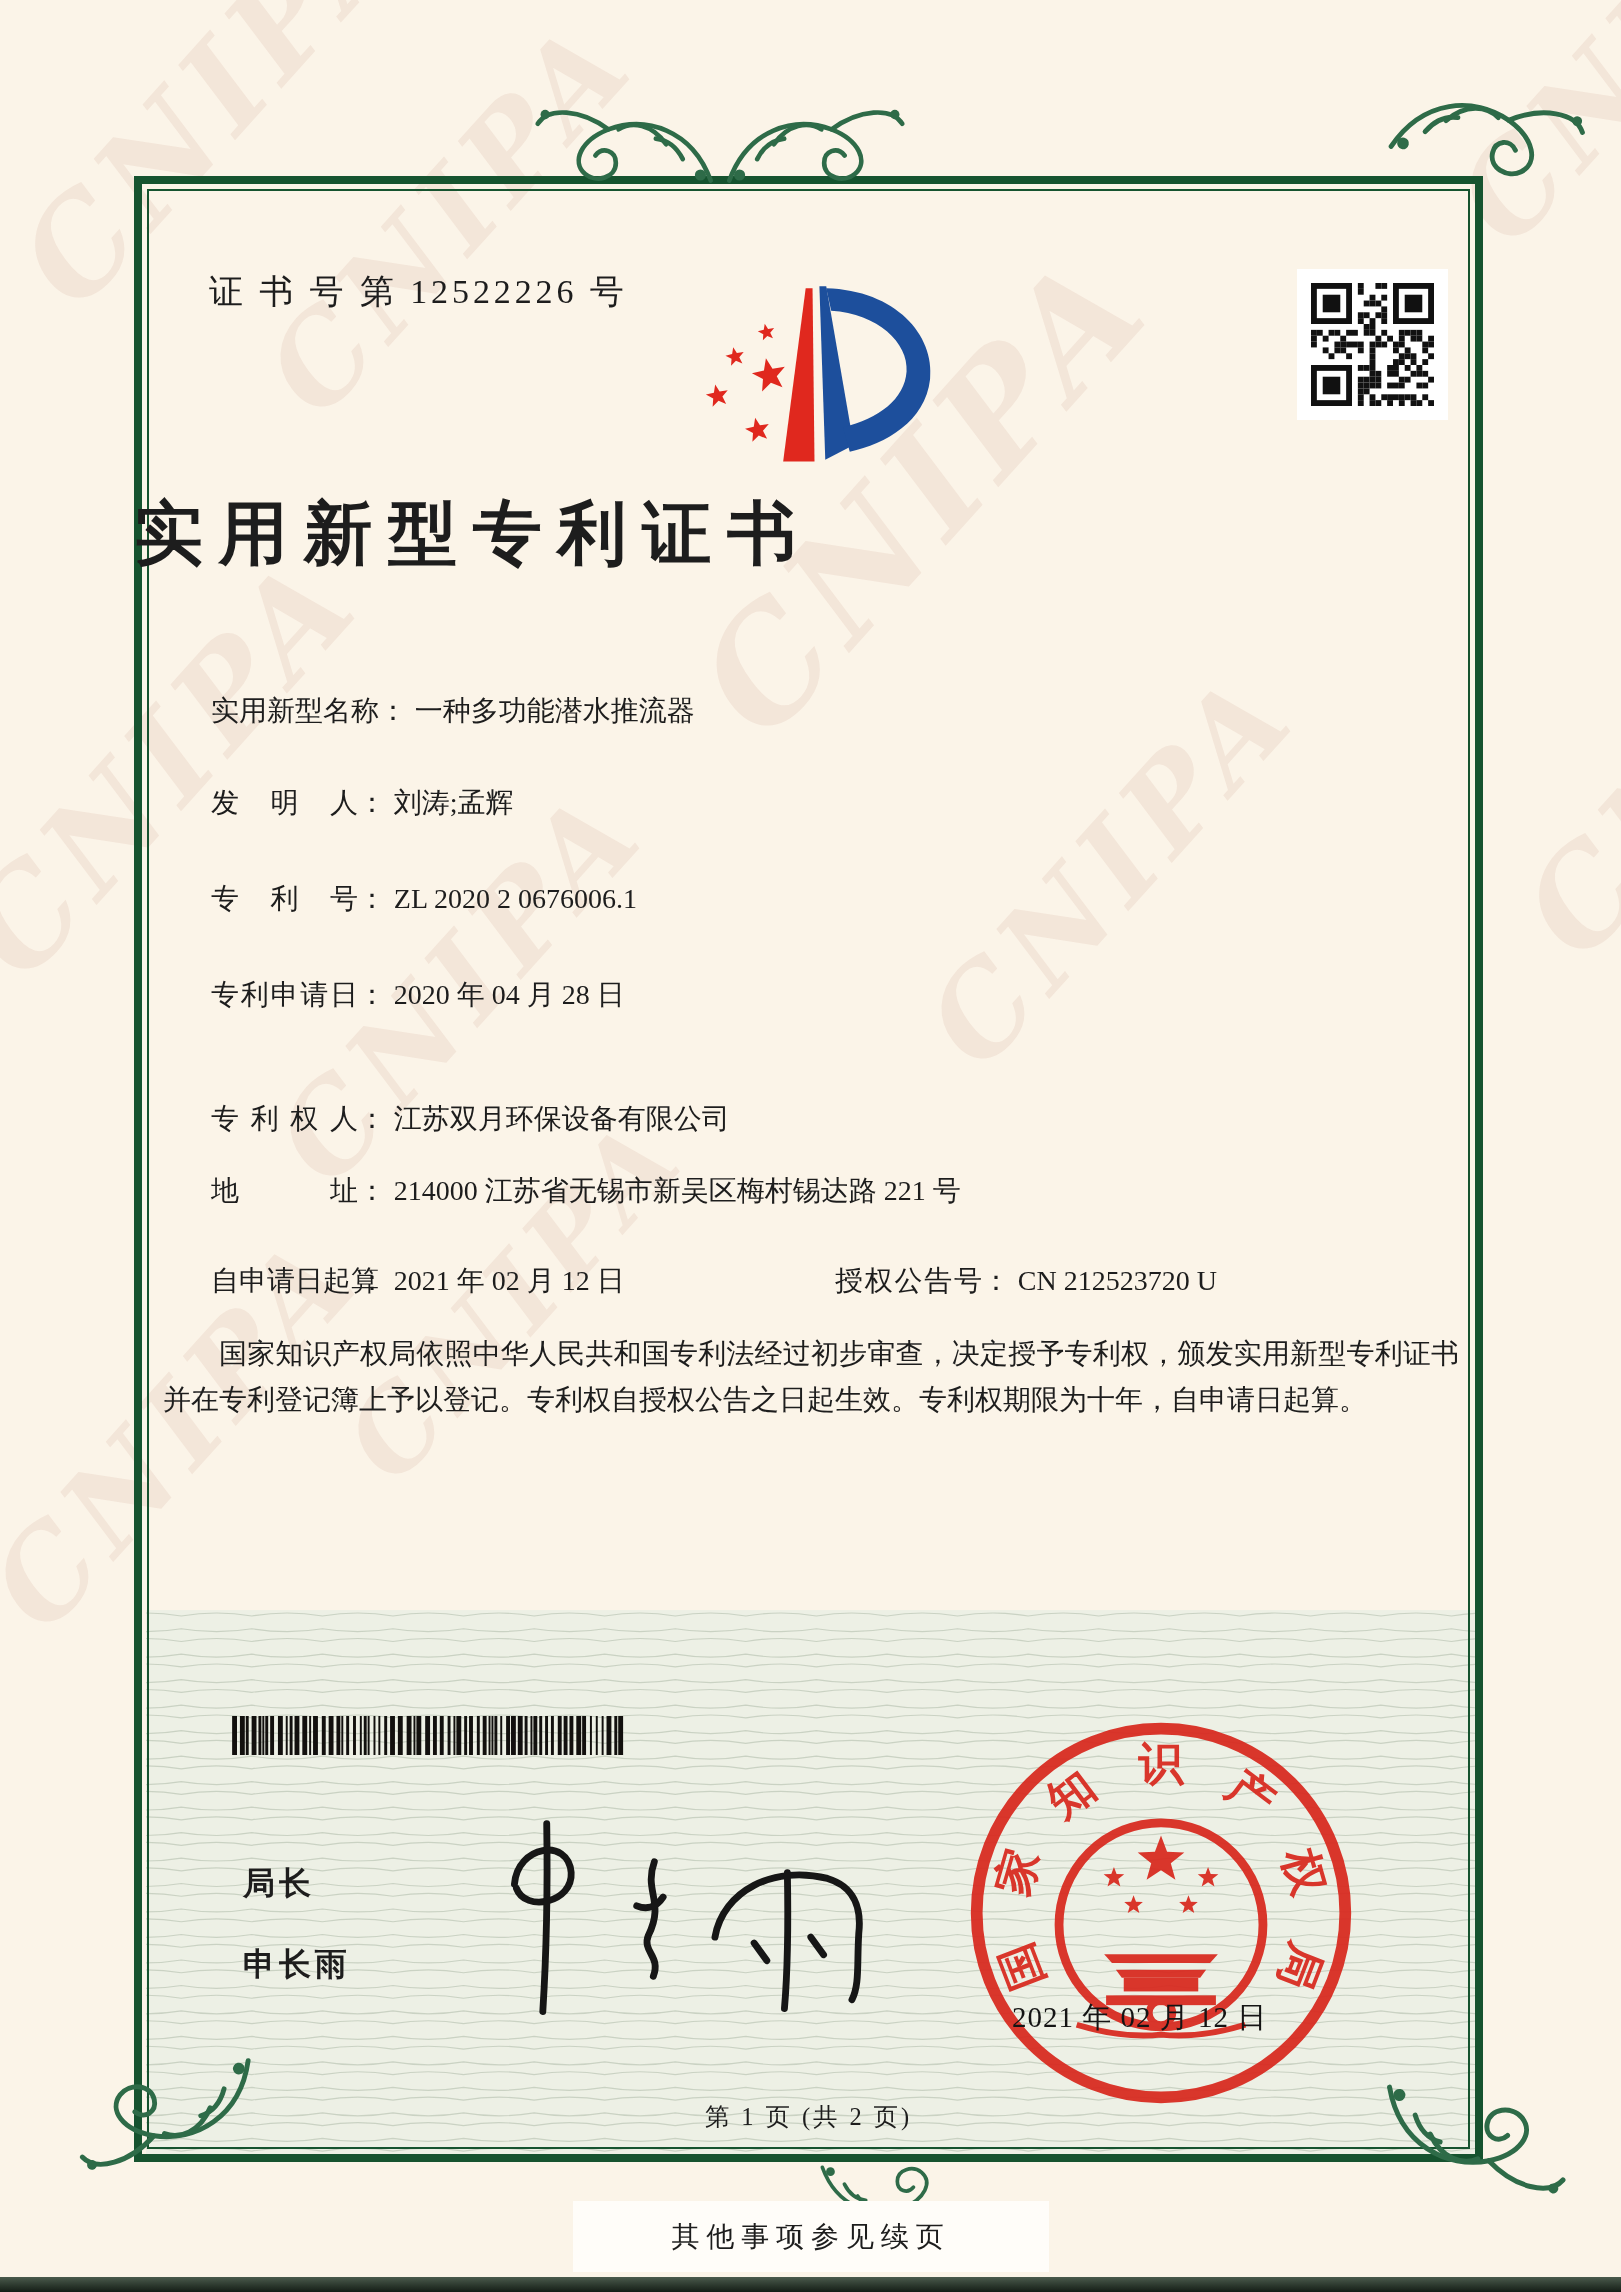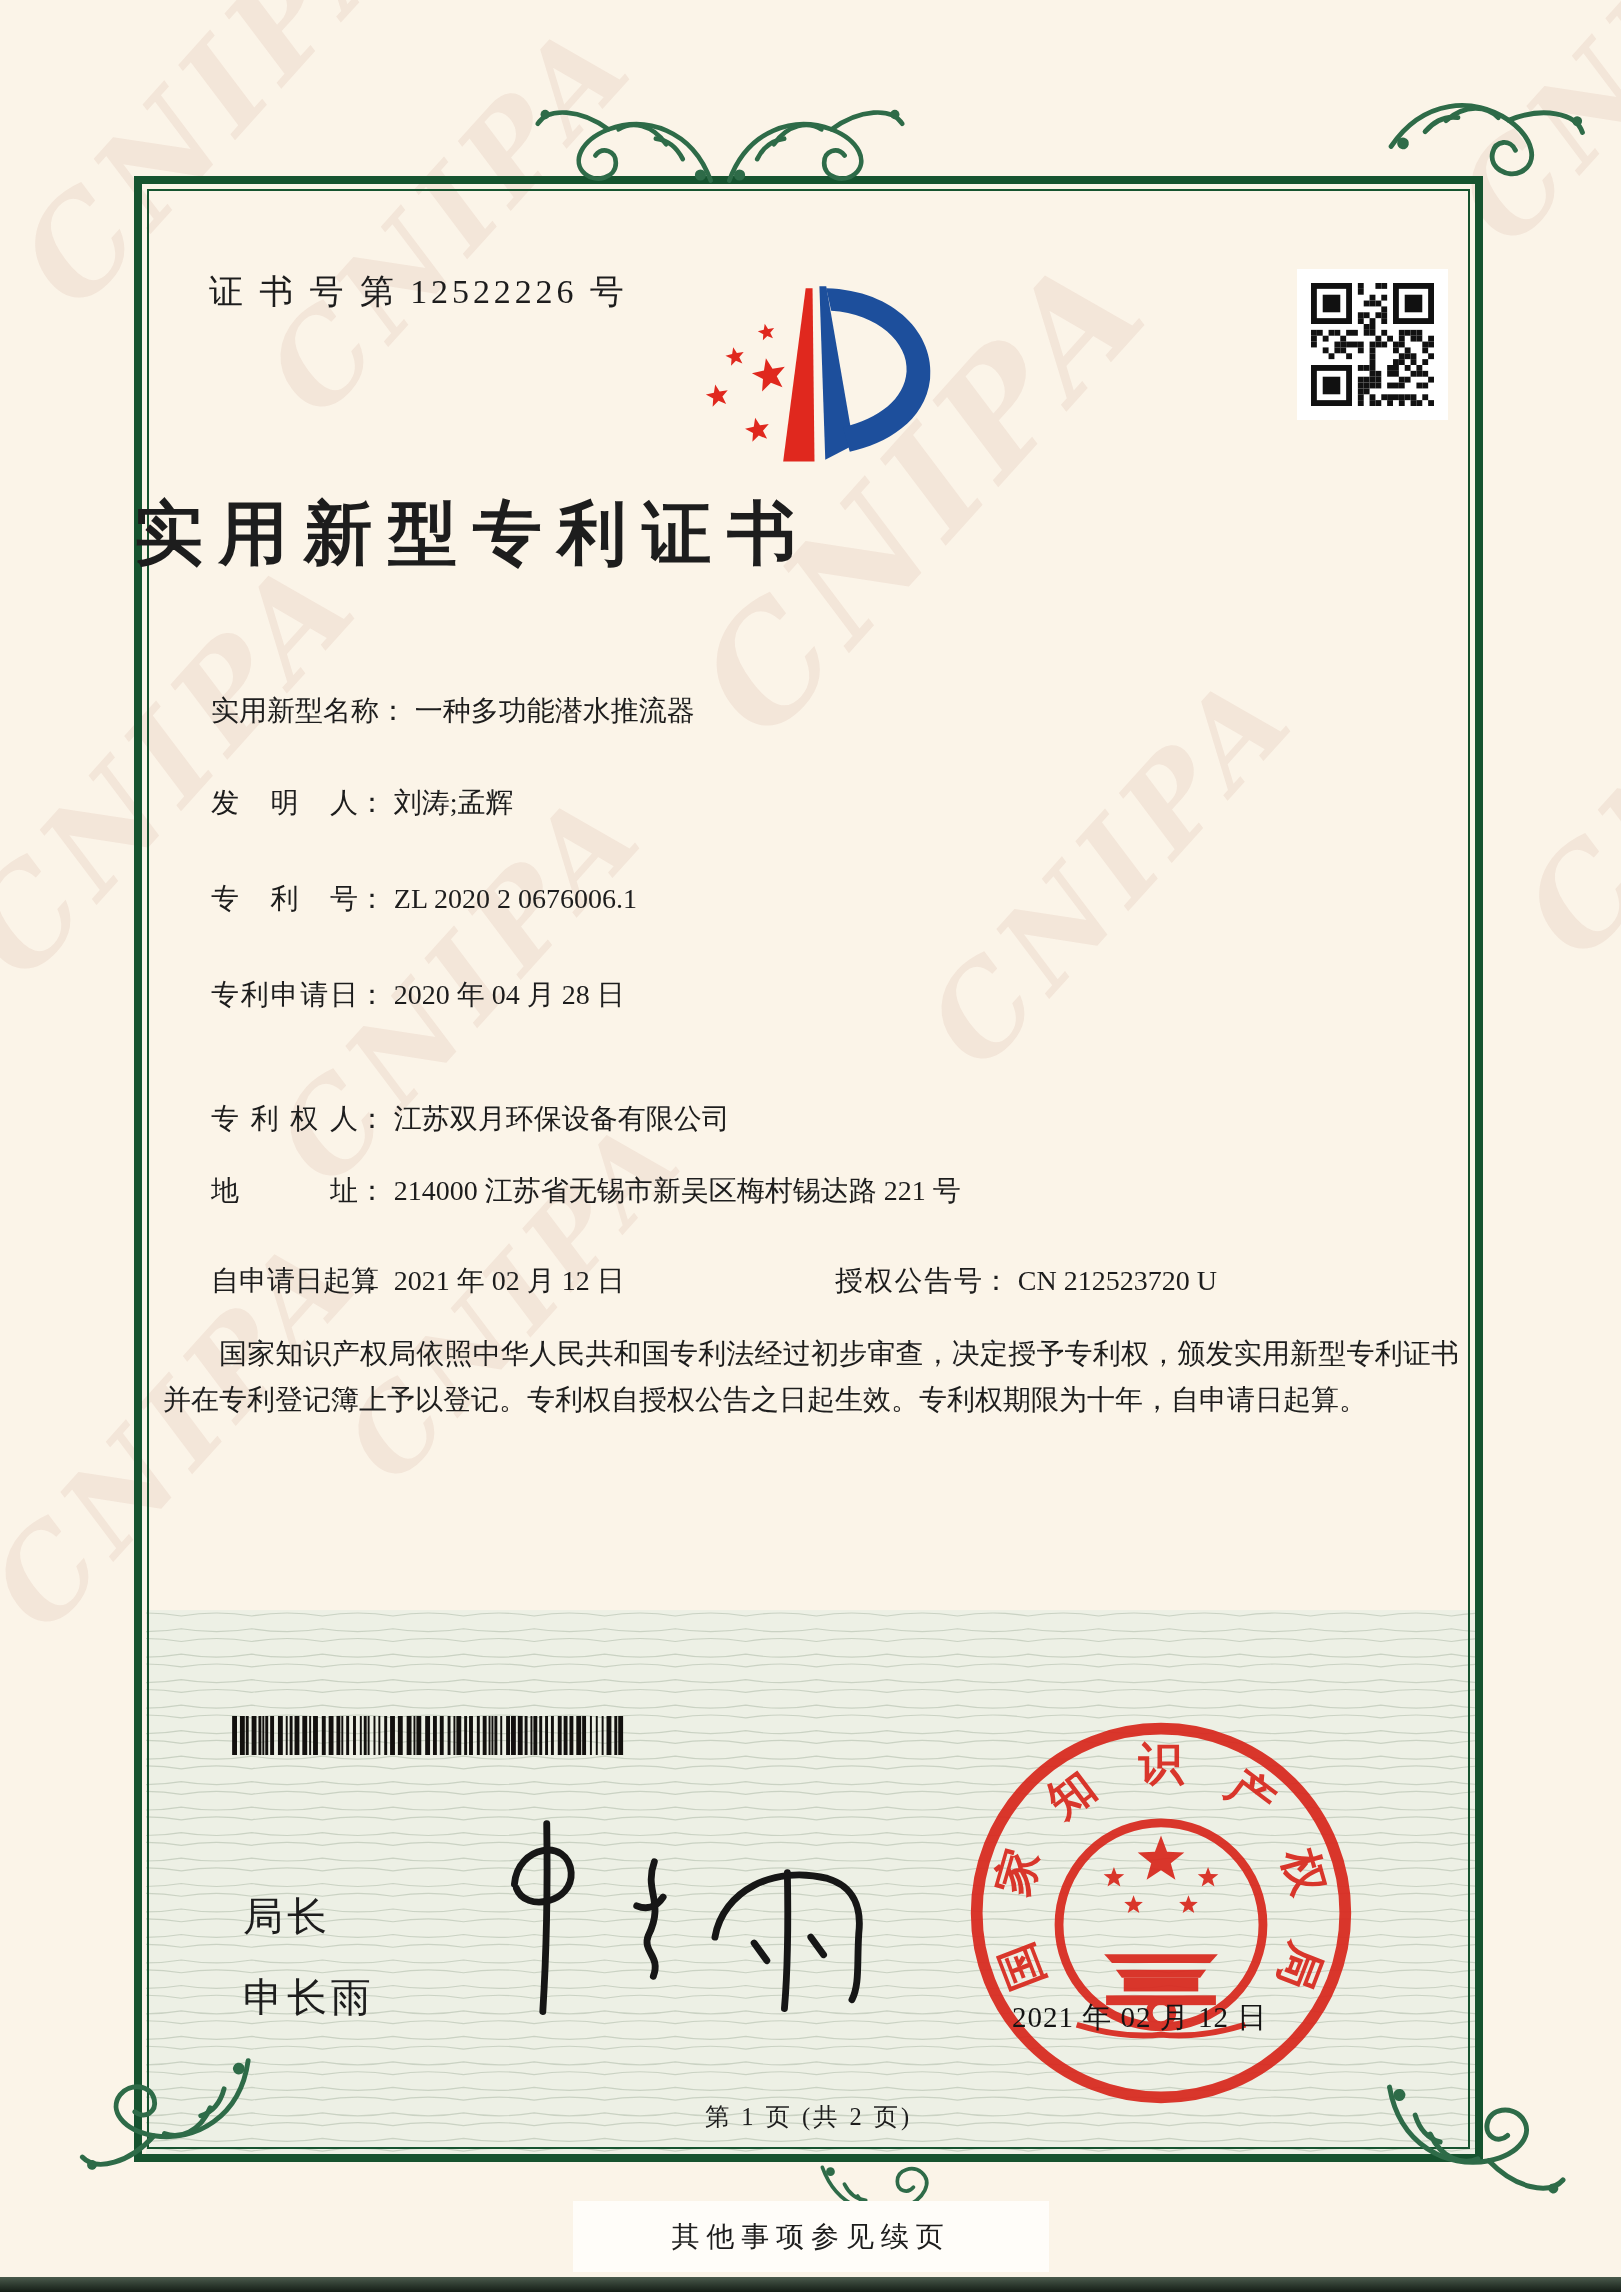--- a/index.html
+++ b/index.html
@@ -28,22 +28,22 @@
   .frow{position:absolute;left:211px;font-size:28px;white-space:nowrap;z-index:5;}
   .flabel{display:inline-block;vertical-align:top;}
   .fj{width:147px;text-align:justify;text-align-last:justify;text-justify:inter-character;}
   .colon{display:inline-block;margin-right:7.8px;}
   .r0{top:692px;} .r1{top:784px;} .r2{top:880px;} .r3{top:976px;} .r4{top:1069px;margin-top:31px;}
   .r5{top:1172px;} .r6{top:1262px;} .r7{top:1262px;left:835px;}
   .paras{position:absolute;left:163px;top:1331px;width:1296px;z-index:5;
          font-size:28px;line-height:46px;text-align:justify;}
   .paras p{margin:0 0 6.9px 0;text-indent:2em;}
   .barcode{position:absolute;left:231px;top:1716px;z-index:5;}
-  .signer{position:absolute;left:243px;font-size:40px;letter-spacing:3.9px;z-index:5;
-          font-family:"Liberation Sans","DejaVu Sans",sans-serif;font-weight:400;margin-top:27px;}
+  .signer{position:absolute;left:243px;font-size:32px;letter-spacing:3.9px;z-index:5;
+          font-family:"Liberation Sans","DejaVu Sans",sans-serif;font-weight:700;}
   .st1{top:1862px;} .st2{top:1943px;}
   .autograph{position:absolute;left:421px;top:1808px;z-index:6;}
   .seal{position:absolute;left:961px;top:1713px;z-index:5;opacity:.93;}
   .seal-date{position:absolute;left:1012px;top:1998px;font-size:29px;letter-spacing:1px;
              color:#141414;z-index:7;white-space:nowrap;}
   .page-info{position:absolute;left:134px;top:2100px;width:1349px;text-align:center;
              font-size:24.5px;letter-spacing:2.9px;z-index:5;}
   .note{position:absolute;left:573px;top:2201px;width:476px;height:71px;background:#fffdf9;
         z-index:5;text-align:center;line-height:71px;font-size:28px;letter-spacing:6.9px;}
   .bottom-band{position:absolute;left:0;bottom:0;width:100%;height:15.7px;z-index:8;

